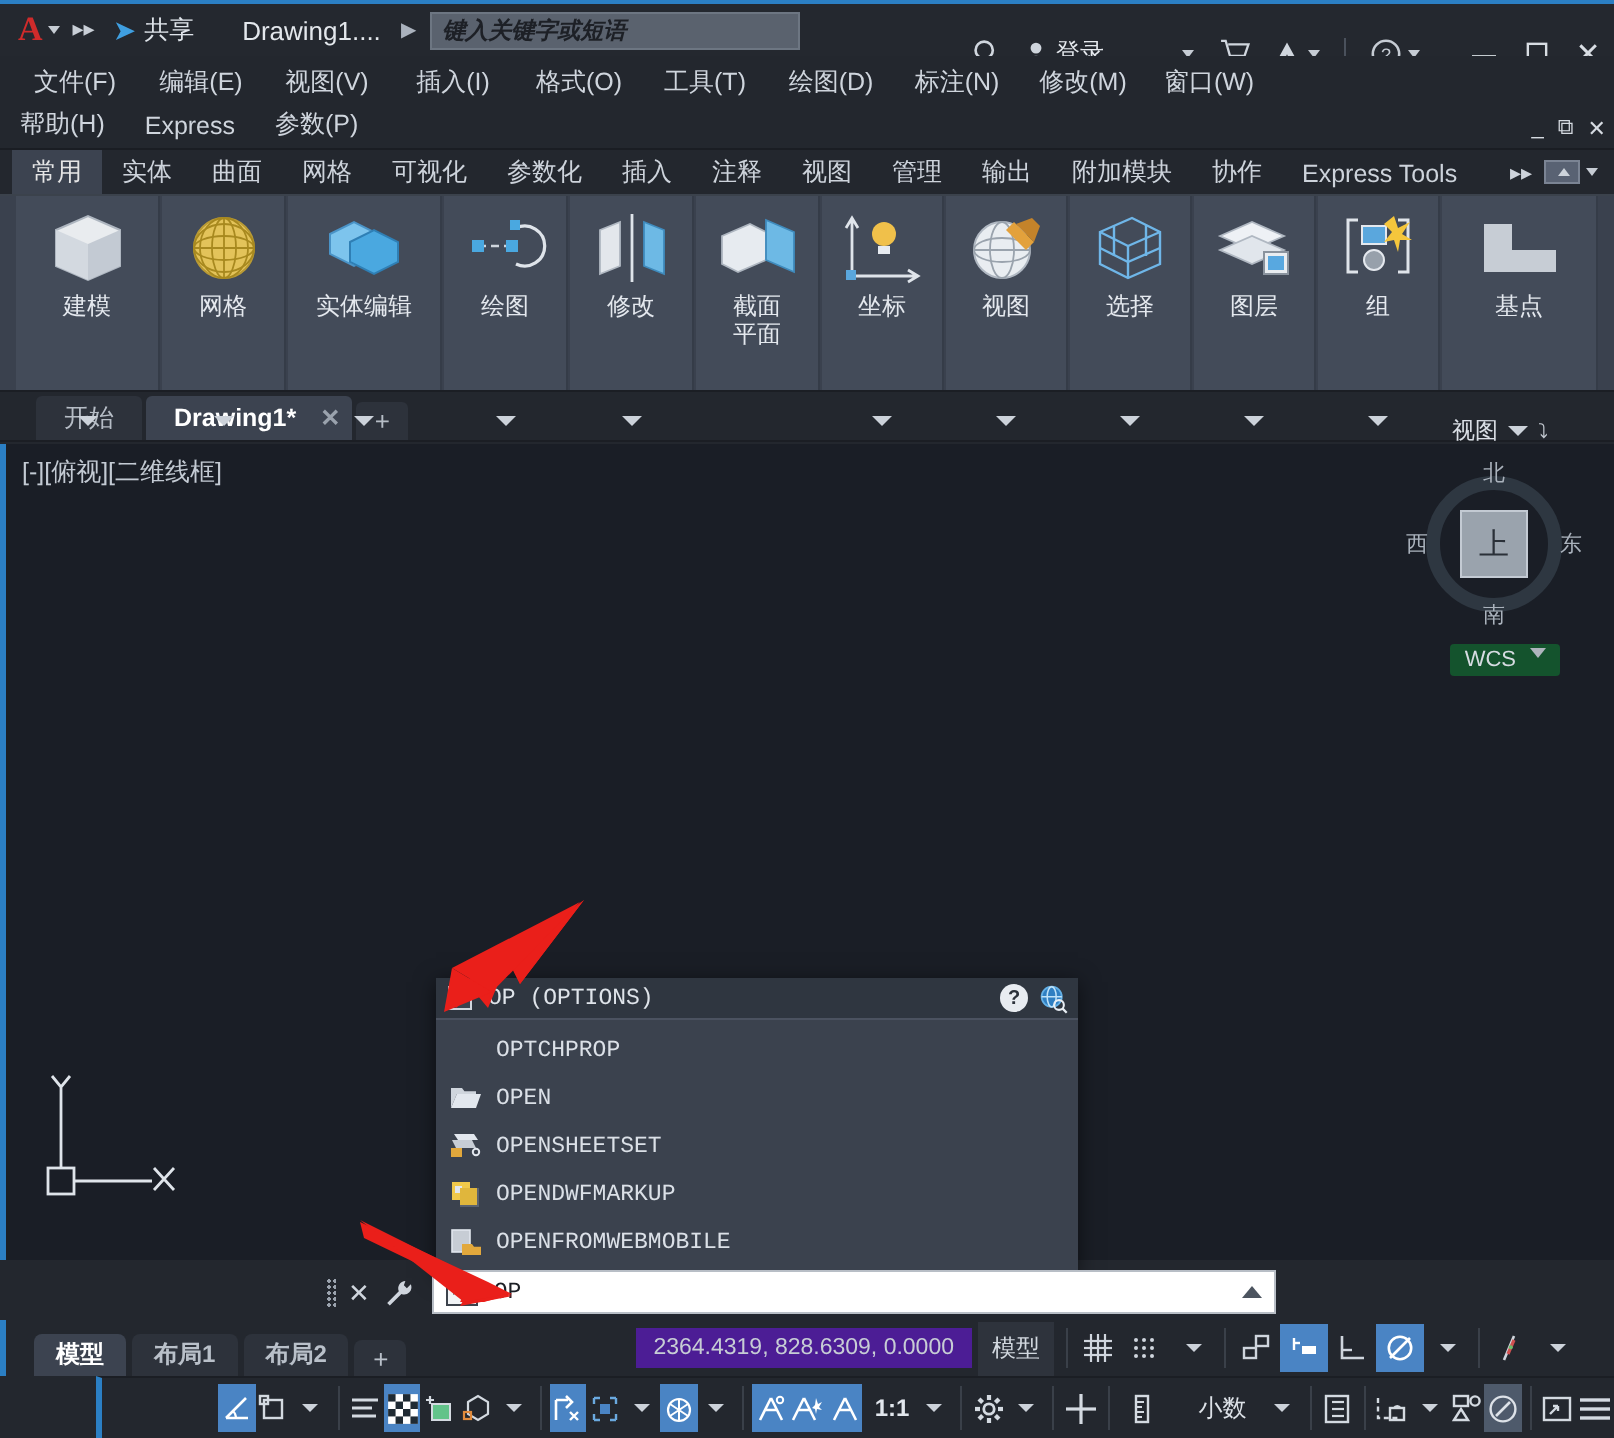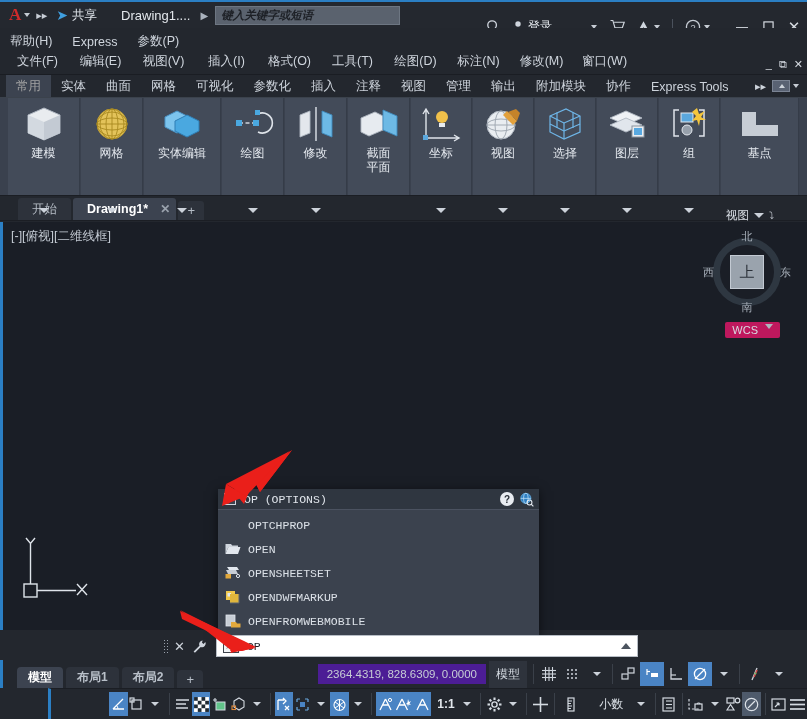--- a/index.html
+++ b/index.html
@@ -89,21 +89,21 @@
     height: 23px; background: #23272e; display: flex;
     align-items: stretch; border-bottom: 1px solid #3b424c;
     position: relative;
   }
   .rtab {
     color: #cdd3db; font-size: 12.5px; padding: 3px 10px 2px 10px;
     display: flex; align-items: center; white-space: nowrap;
   }
   .rtab:first-child { margin-left: 6px; }
   .rtab.active {
-    background: #3c4350; color: #a3a3a3;
+    background: #3c4350; color: #e5e5e5;
   }
   .rtab-extra { margin-left: auto; display: flex; align-items: center; gap: 6px; padding-right: 8px; }
 
   
   .ribbon {
     height: 98px; background: #3a414e;
     display: flex; align-items: stretch;
     border-bottom: 1px solid #1b1e24;
     padding-left: 8px;
   }
@@ -192,21 +192,21 @@
   }
   .vc-dir {
     position: absolute; color: #aab2bc; font-size: 11px;
   }
   .vc-n { top: -3px; left: 50%; transform: translateX(-50%); }
   .vc-s { bottom: -3px; left: 50%; transform: translateX(-50%); }
   .vc-w { left: -4px; top: 50%; transform: translateY(-50%); }
   .vc-e { right: -4px; top: 50%; transform: translateY(-50%); }
   .wcs-btn {
     position: absolute; right: 27px; top: 100px;
-    background: #be185d; color: #d7dce2; font-size: 11px;
+    background: #14532d; color: #d7dce2; font-size: 11px;
     padding: 2px 7px; border-radius: 2px;
     display: flex; align-items: flex-start; gap: 7px;
   }
   .wcs-caret {
     width: 0; height: 0; border-left: 4px solid transparent;
     border-right: 4px solid transparent; border-top: 5px solid #aeb5bd;
   }
 
   
   .ucs { position: absolute; left: 18px; bottom: 28px; width: 70px; height: 70px; }
@@ -399,36 +399,36 @@
         <svg width="11" height="11" viewBox="0 0 12 12">
             <rect x="1" y="1" width="10" height="10" fill="none" stroke="#d8dde3" stroke-width="1.3"></rect>
           </svg>
       </span>
       <span class="win-btn" style="font-size:15px">✕</span>
     </div>
   </div>
 </div>
 
 <div class="menubar">
-  <div class="menurow menurow2">
-      <div class="menu-item">帮助(H)</div>
-      <div class="menu-item">Express</div>
-      <div class="menu-item">参数(P)</div>
-    </div>
   <div class="menurow menurow1">
       <div class="menu-item">文件(F)</div>
       <div class="menu-item">编辑(E)</div>
       <div class="menu-item">视图(V)</div>
       <div class="menu-item">插入(I)</div>
       <div class="menu-item">格式(O)</div>
       <div class="menu-item">工具(T)</div>
       <div class="menu-item">绘图(D)</div>
       <div class="menu-item">标注(N)</div>
       <div class="menu-item">修改(M)</div>
       <div class="menu-item">窗口(W)</div>
+    </div>
+  <div class="menurow menurow2">
+      <div class="menu-item">帮助(H)</div>
+      <div class="menu-item">Express</div>
+      <div class="menu-item">参数(P)</div>
     </div>
   <div class="menu-winbtns">
     <span>_</span>
     <span>⧉</span>
     <span>✕</span>
   </div>
 </div>
 
 <div class="ribbon-tabs">
   <div class="rtab active">常用</div>

